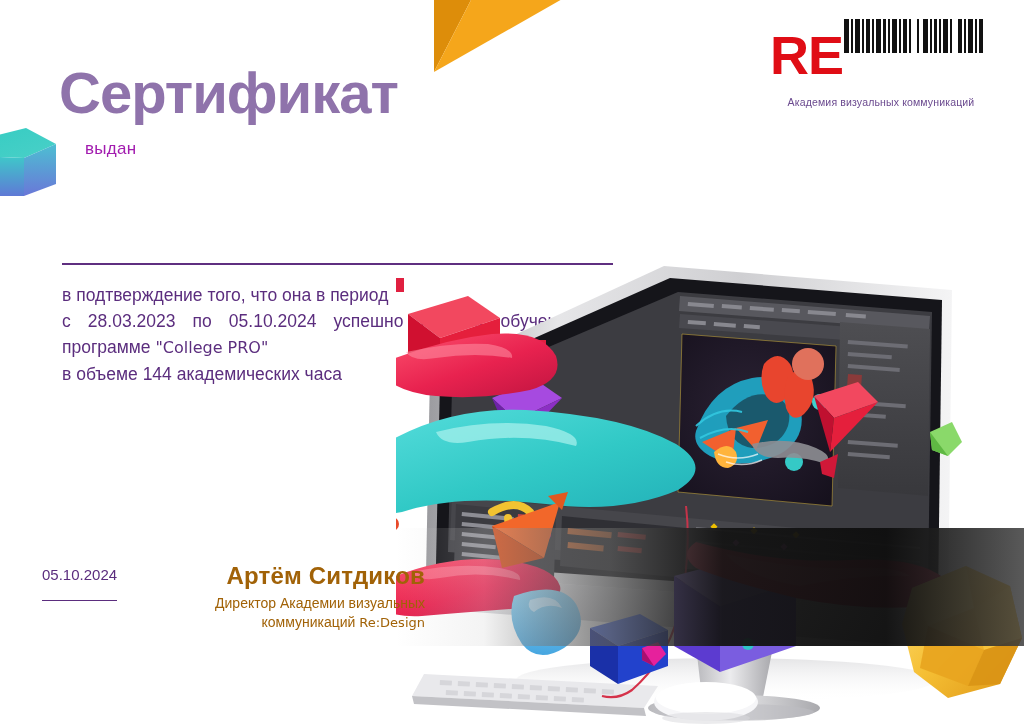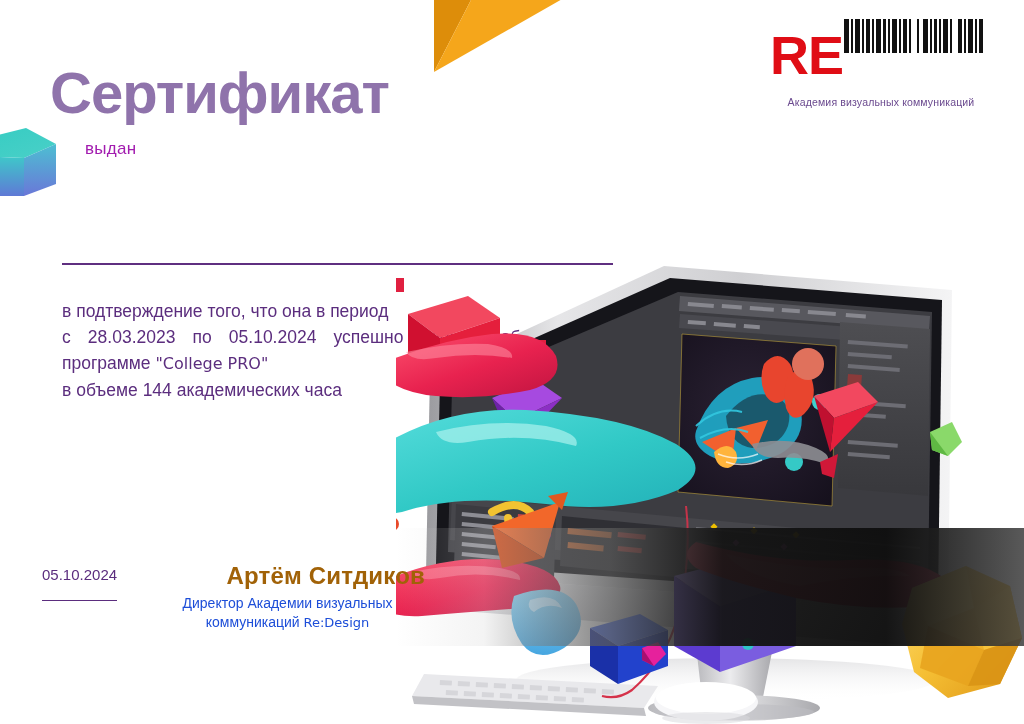--- a/index.html
+++ b/index.html
@@ -84,21 +84,21 @@
     margin-top: 18px;
     font-size: 10.5px;
     color: #6b4a8f;
     letter-spacing: .15px;
     white-space: nowrap;
   }
 
   
   .title {
     position: absolute;
-    left: 50px;
+    left: 59px;
     top: 64px;
     font-size: 58px;
     font-weight: 700;
     color: #8f73ab;
     letter-spacing: -1px;
     line-height: 1;
   }
   .subtitle {
     position: absolute;
     left: 85px;
@@ -120,21 +120,20 @@
 
   
   .body-text {
     position: absolute;
     left: 62px;
     top: 282px;
     width: 551px;
     color: #5b2d7e;
     font-size: 17.5px;
     line-height: 26px;
-    margin-top: 16px;
   }
   .body-text .l-justify {
     text-align: justify;
     text-align-last: justify;
   }
   .prog-name {
     font-family: "DejaVu Sans", sans-serif;
     font-size: 16px;
     font-weight: 400;
   }
@@ -160,23 +159,22 @@
   .sig-name {
     font-size: 24px;
     font-weight: 700;
     color: #a16207;
     line-height: 32px;
     letter-spacing: .2px;
   }
   .sig-role {
     margin-top: 2px;
     font-size: 14px;
-    color: #1d4ed8;
+    color: #a16207;
     line-height: 19px;
-    text-align: center;
   }
   .sig-role .brand {
     font-family: "DejaVu Sans", sans-serif;
     font-size: 13px;
   }
 
   
   .illus {
     position: absolute;
     left: 396px;

